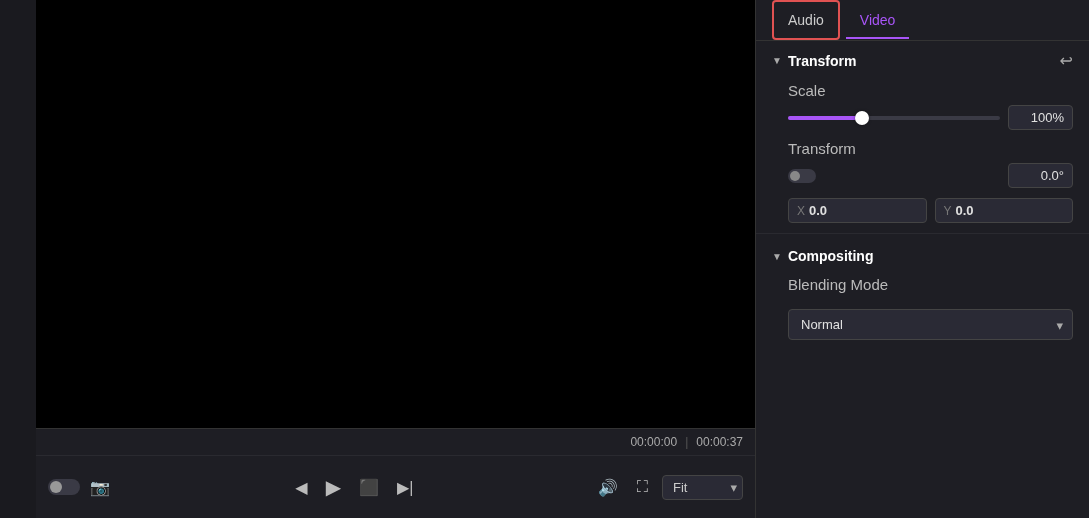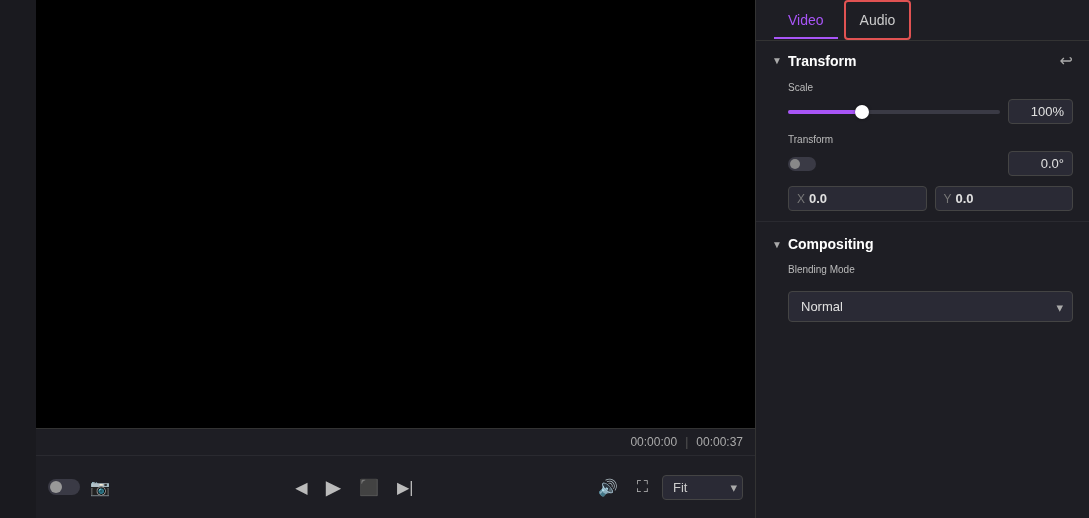--- a/index.html
+++ b/index.html
@@ -210,21 +210,21 @@
       cursor: pointer;
       font-size: 16px;
     }
 
     .prop-row {
       padding: 4px 16px 6px 32px;
     }
 
     .prop-label {
       color: #bbb;
-      font-size: 10px;
+      font-size: 15px;
       margin-bottom: 6px;
     }
 
     .prop-control-row {
       display: flex;
       align-items: center;
       gap: 8px;
     }
 
     
@@ -396,25 +396,25 @@
           </select>
         </div>
       </div>
     </div>
   </div>
 </div>
 
 <div class="right-panel">
 
   <div class="tabs-bar">
+    <div class="tab-item highlighted">
+      <span>Audio</span>
+    </div>
     <div class="tab-item active">
       <span>Video</span>
-    </div>
-    <div class="tab-item highlighted">
-      <span>Audio</span>
     </div>
   </div>
 
   <div class="section-header">
     <div class="section-title-row">
       <span class="chevron-icon">▼</span>
       <span style="font-weight:700; color:#fff;">Transform</span>
     </div>
     <button class="reset-btn">↩</button>
   </div>

